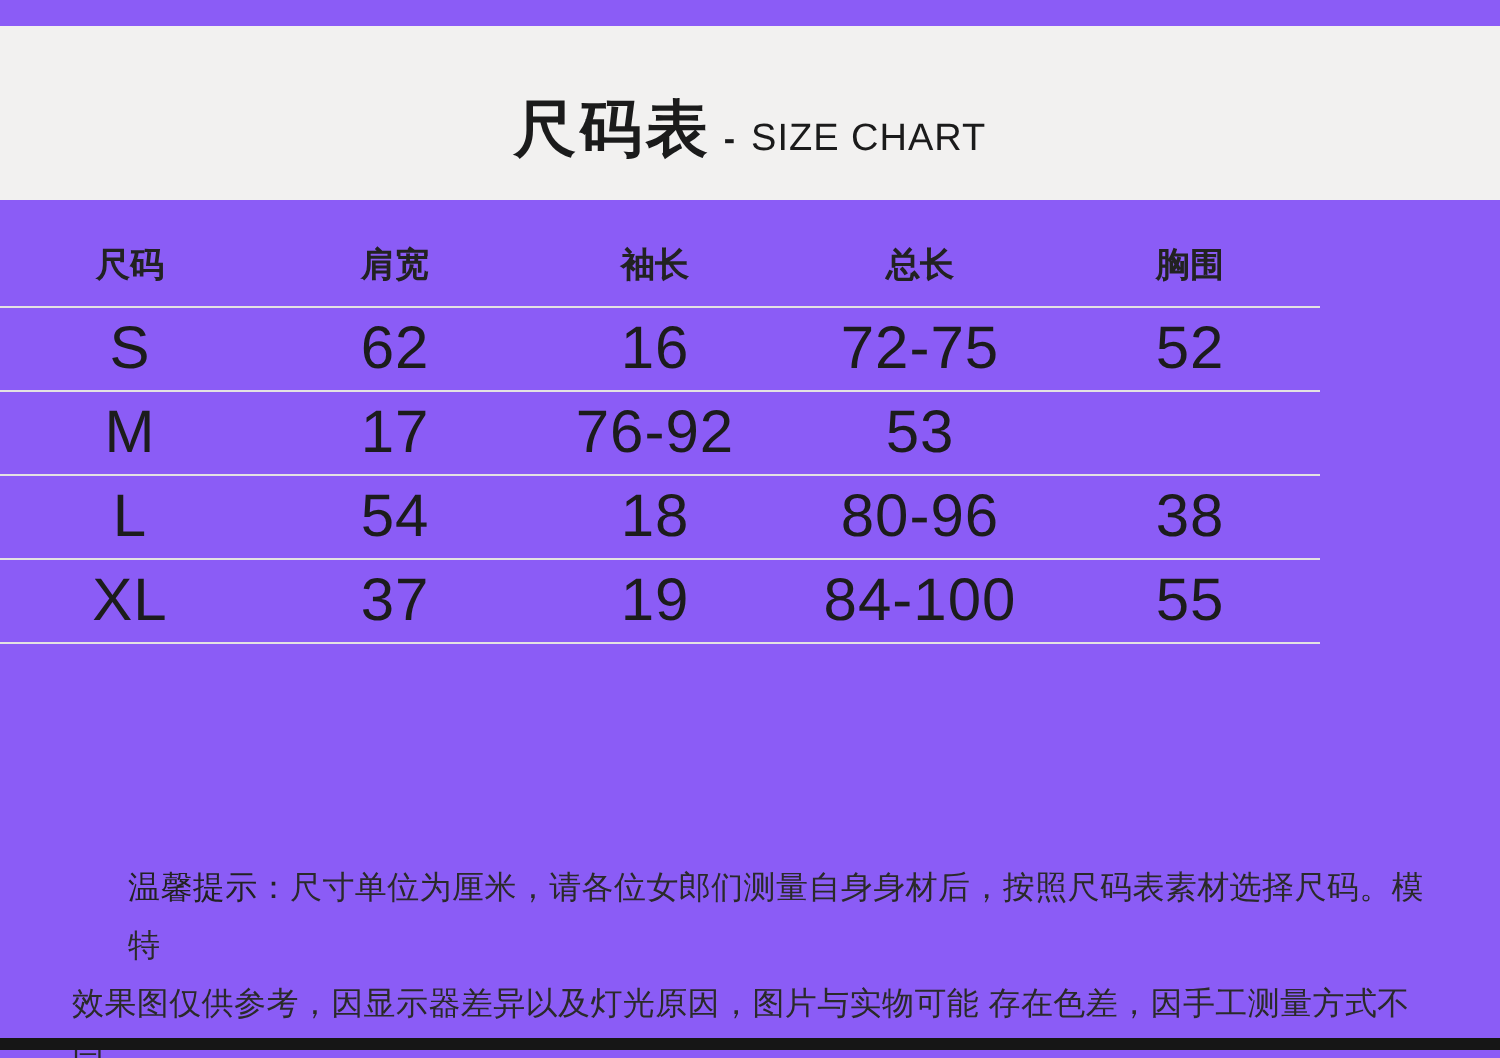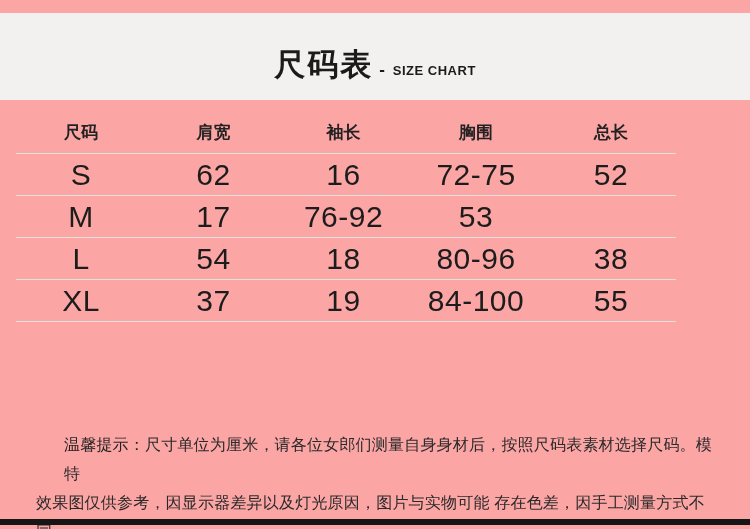--- a/index.html
+++ b/index.html
@@ -11,21 +11,21 @@
   * { margin: 0; padding: 0; box-sizing: border-box; }
   html, body { background: #ffffff; }
   body {
     font-family: "Liberation Sans", "DejaVu Sans", sans-serif;
     color: var(--text);
   }
   .panel {
     position: relative;
     width: 750px;
     height: 529px;
-    background: #fca5a5;
+    background: #8b5cf6;
     overflow: hidden;
   }
   
   .title-band {
     position: absolute;
     top: 13px;
     left: 0;
     width: 750px;
     height: 87px;
     background: var(--band_bg);
@@ -46,31 +46,31 @@
     line-height: 1;
   }
   .title-dash {
     font-size: 17px;
     font-weight: 700;
     margin: 0 8px 0 6px;
     color: #1b1b1b;
     line-height: 1;
   }
   .title-en {
-    font-size: 13px;
-    font-weight: 700;
+    font-size: 19px;
+    font-weight: 400;
     letter-spacing: 0.5px;
     color: #1b1b1b;
     line-height: 1;
   }
   
   .size-table {
     position: absolute;
     top: 100px;
-    left: 16px;
+    left: 0;
     width: 660px;
   }
   .thead, .trow {
     display: grid;
     grid-template-columns: 130px 135px 125px 140px 130px;
   }
   .thead {
     height: 54px;
     border-bottom: 1px solid var(--divider);
   }
@@ -130,22 +130,22 @@
       <span class="title-dash">-</span>
       <span class="title-en">SIZE CHART</span>
     </div>
   </div>
 
   <div class="size-table">
     <div class="thead">
       <div class="th">尺码</div>
       <div class="th">肩宽</div>
       <div class="th">袖长</div>
+      <div class="th">总长</div>
       <div class="th">胸围</div>
-      <div class="th">总长</div>
     </div>
 
     <div class="trow">
       <div class="td">S</div>
       <div class="td">62</div>
       <div class="td">16</div>
       <div class="td">72-75</div>
       <div class="td">52</div>
     </div>
 

